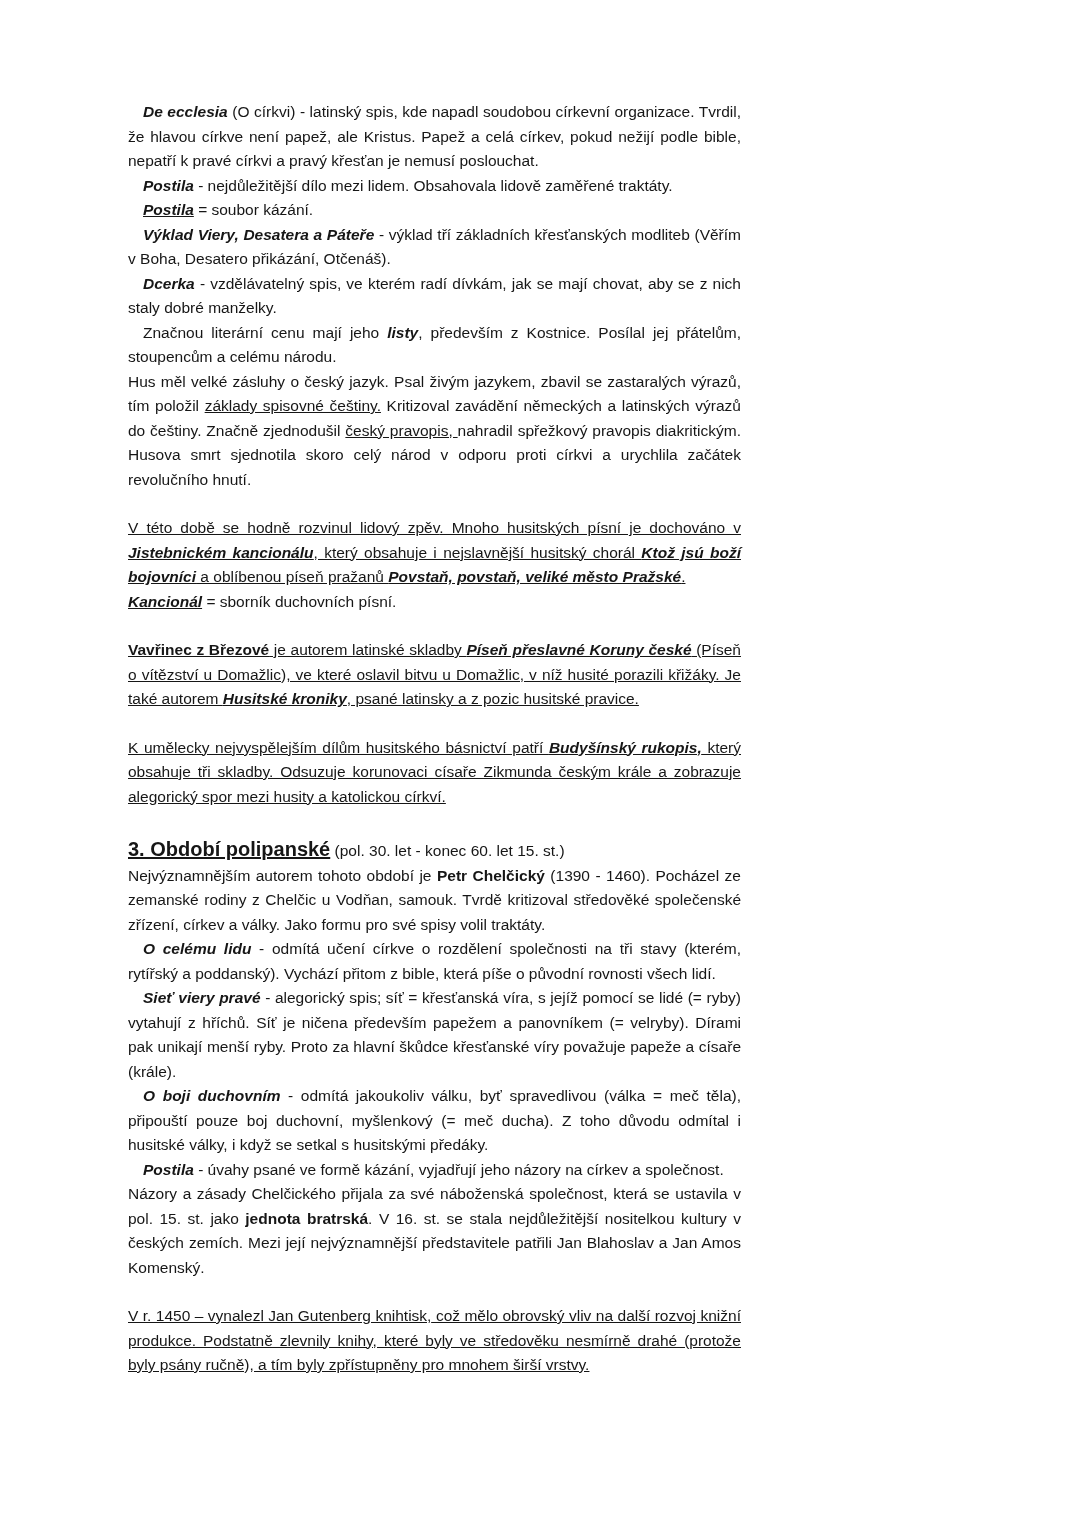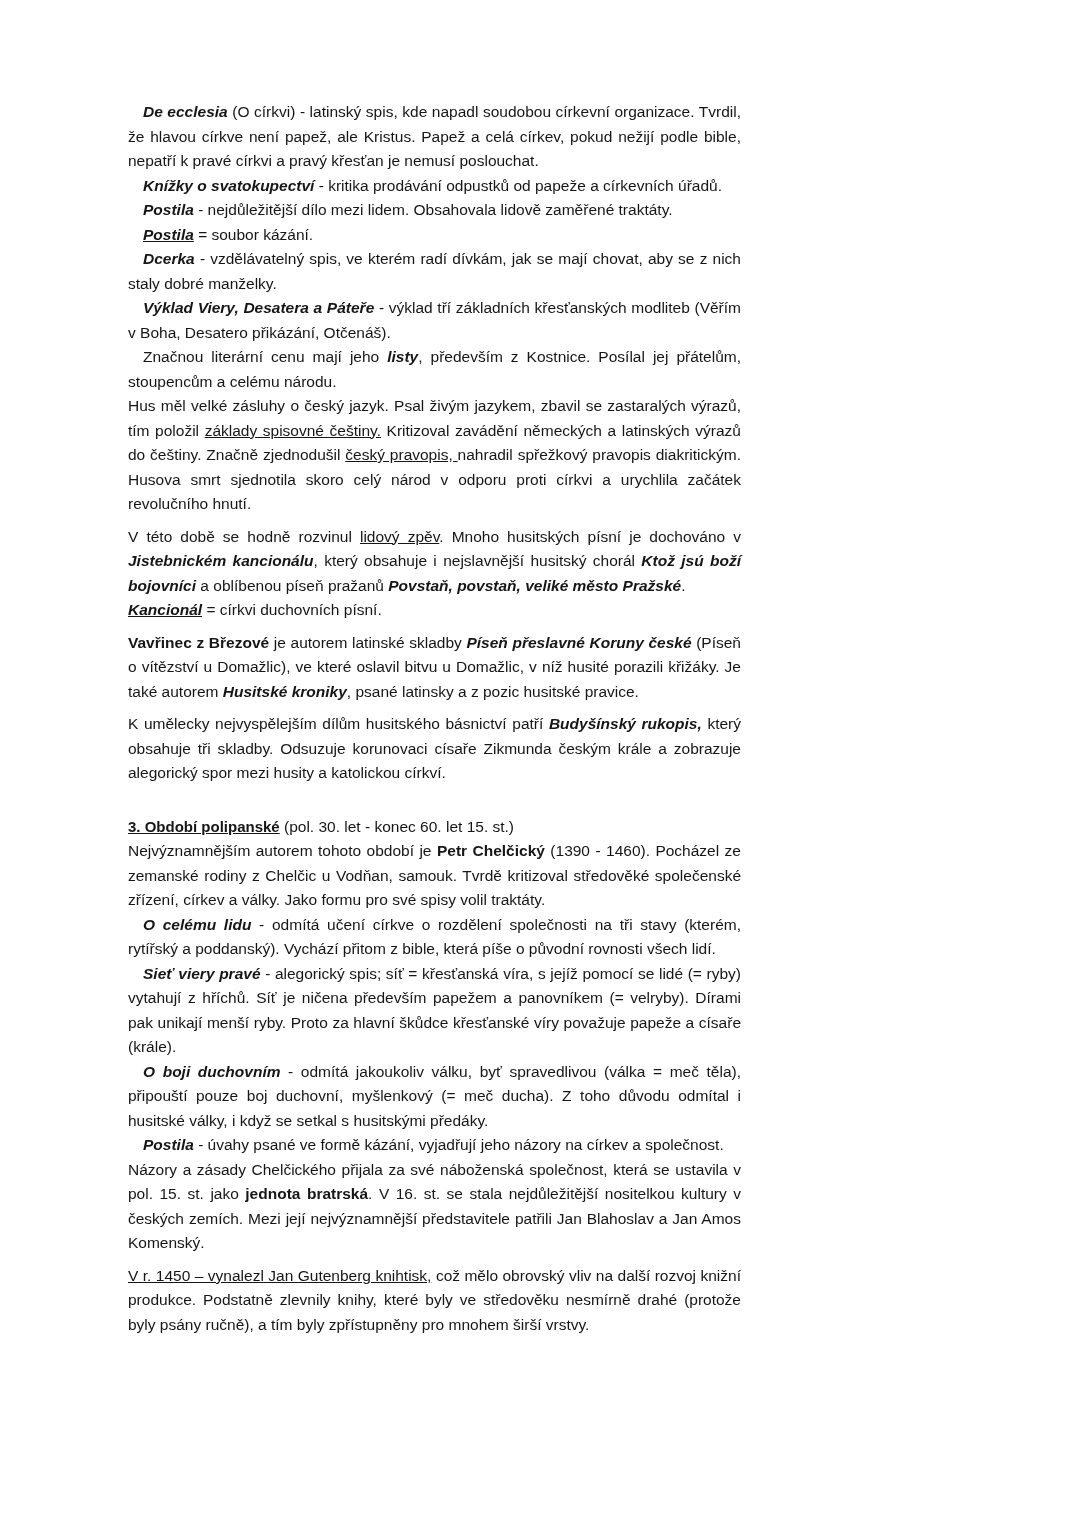--- a/index.html
+++ b/index.html
@@ -13,42 +13,41 @@
     box-sizing: border-box;
     padding: 100px 118px 40px 128px;
     font-family: "Liberation Sans", "DejaVu Sans", sans-serif;
     font-size: 15.5px;
     line-height: 24.5px;
     text-align: justify;
     overflow: hidden;
   }
   p.para { margin: 0; }
   p.indent { text-indent: 15px; }
-  p.space-before { margin-top: 8px; }
+  p.space-before { margin-top: 24px; text-decoration: underline; }
   p.heading-para { margin-top: 28px; }
   .b { font-weight: 700; }
   .i { font-style: italic; }
   .u { text-decoration: underline; }
-  .h { font-size: 15px; line-height: 25px; }
+  .h { font-size: 20px; line-height: 25px; }
 </style>
 </head>
 <body>
 
 <div class="page" style="background: rgb(255, 255, 255); color: rgb(22, 22, 22);">
   <div>
       <p class="para indent"><span class="b i">De ecclesia</span><span> (O církvi) - latinský spis, kde napadl soudobou církevní organizace. Tvrdil, že hlavou církve není papež, ale Kristus. Papež a celá církev, pokud nežijí podle bible, nepatří k pravé církvi a pravý křesťan je nemusí poslouchat.</span></p>
-      <p class="para indent"><span class="b i">Knížky o svatokupectví</span><span> - kritika prodávání odpustků od papeže a církevních úřadů.</span></p>
       <p class="para indent"><span class="b i">Postila</span><span> - nejdůležitější dílo mezi lidem. Obsahovala lidově zaměřené traktáty.</span></p>
       <p class="para indent"><span class="b i u">Postila</span><span> = soubor kázání.</span></p>
+      <p class="para indent"><span class="b i">Výklad Viery, Desatera a Páteře</span><span> - výklad tří základních křesťanských modliteb (Věřím v Boha, Desatero přikázání, Otčenáš).</span></p>
       <p class="para indent"><span class="b i">Dcerka</span><span> - vzdělávatelný spis, ve kterém radí dívkám, jak se mají chovat, aby se z nich staly dobré manželky.</span></p>
-      <p class="para indent"><span class="b i">Výklad Viery, Desatera a Páteře</span><span> - výklad tří základních křesťanských modliteb (Věřím v Boha, Desatero přikázání, Otčenáš).</span></p>
       <p class="para indent"><span>Značnou literární cenu mají jeho </span><span class="b i">listy</span><span>, především z Kostnice. Posílal jej přátelům, stoupencům a celému národu.</span></p>
       <p class="para"><span>Hus měl velké zásluhy o český jazyk. Psal živým jazykem, zbavil se zastaralých výrazů, tím položil </span><span class="u">základy spisovné češtiny.</span><span> Kritizoval zavádění německých a latinských výrazů do češtiny. Značně zjednodušil </span><span class="u">český pravopis, </span><span>nahradil spřežkový pravopis diakritickým. Husova smrt sjednotila skoro celý národ v odporu proti církvi a urychlila začátek revolučního hnutí.</span></p>
       <p class="para space-before"><span>V této době se hodně rozvinul </span><span class="u">lidový zpěv</span><span>. Mnoho husitských písní je dochováno v </span><span class="b i">Jistebnickém kancionálu</span><span>, který obsahuje i nejslavnější husitský chorál </span><span class="b i">Ktož jsú boží bojovníci</span><span> a oblíbenou píseň pražanů </span><span class="b i">Povstaň, povstaň, veliké město Pražské</span><span>.</span></p>
-      <p class="para"><span class="b i u">Kancionál</span><span> = církvi duchovních písní.</span></p>
+      <p class="para"><span class="b i u">Kancionál</span><span> = sborník duchovních písní.</span></p>
       <p class="para space-before"><span class="b">Vavřinec z Březové</span><span> je autorem latinské skladby </span><span class="b i">Píseň přeslavné Koruny české</span><span> (Píseň o vítězství u Domažlic), ve které oslavil bitvu u Domažlic, v níž husité porazili křižáky. Je také autorem </span><span class="b i">Husitské kroniky</span><span>, psané latinsky a z pozic husitské pravice.</span></p>
       <p class="para space-before"><span>K umělecky nejvyspělejším dílům husitského básnictví patří </span><span class="b i">Budyšínský rukopis,</span><span> který obsahuje tři skladby. Odsuzuje korunovaci císaře Zikmunda českým krále a zobrazuje alegorický spor mezi husity a katolickou církví.</span></p>
       <p class="para heading-para"><span class="b u h">3. Období polipanské</span><span> (pol. 30. let - konec 60. let 15. st.)</span></p>
       <p class="para"><span>Nejvýznamnějším autorem tohoto období je </span><span class="b">Petr Chelčický</span><span> (1390 - 1460). Pocházel ze zemanské rodiny z Chelčic u Vodňan, samouk. Tvrdě kritizoval středověké společenské zřízení, církev a války. Jako formu pro své spisy volil traktáty.</span></p>
       <p class="para indent"><span class="b i">O celému lidu</span><span> - odmítá učení církve o rozdělení společnosti na tři stavy (kterém, rytířský a poddanský). Vychází přitom z bible, která píše o původní rovnosti všech lidí.</span></p>
       <p class="para indent"><span class="b i">Sieť viery pravé</span><span> - alegorický spis; síť = křesťanská víra, s jejíž pomocí se lidé (= ryby) vytahují z hříchů. Síť je ničena především papežem a panovníkem (= velryby). Dírami pak unikají menší ryby. Proto za hlavní škůdce křesťanské víry považuje papeže a císaře (krále).</span></p>
       <p class="para indent"><span class="b i">O boji duchovním</span><span> - odmítá jakoukoliv válku, byť spravedlivou (válka = meč těla), připouští pouze boj duchovní, myšlenkový (= meč ducha). Z toho důvodu odmítal i husitské války, i když se setkal s husitskými předáky.</span></p>
       <p class="para indent"><span class="b i">Postila</span><span> - úvahy psané ve formě kázání, vyjadřují jeho názory na církev a společnost.</span></p>
       <p class="para"><span>Názory a zásady Chelčického přijala za své náboženská společnost, která se ustavila v pol. 15. st. jako </span><span class="b">jednota bratrská</span><span>. V 16. st. se stala nejdůležitější nositelkou kultury v českých zemích. Mezi její nejvýznamnější představitele patřili Jan Blahoslav a Jan Amos Komenský.</span></p>
       <p class="para space-before"><span class="u">V r. 1450 – vynalezl Jan Gutenberg knihtisk,</span><span> což mělo obrovský vliv na další rozvoj knižní produkce. Podstatně zlevnily knihy, které byly ve středověku nesmírně drahé (protože byly psány ručně), a tím byly zpřístupněny pro mnohem širší vrstvy.</span></p>

